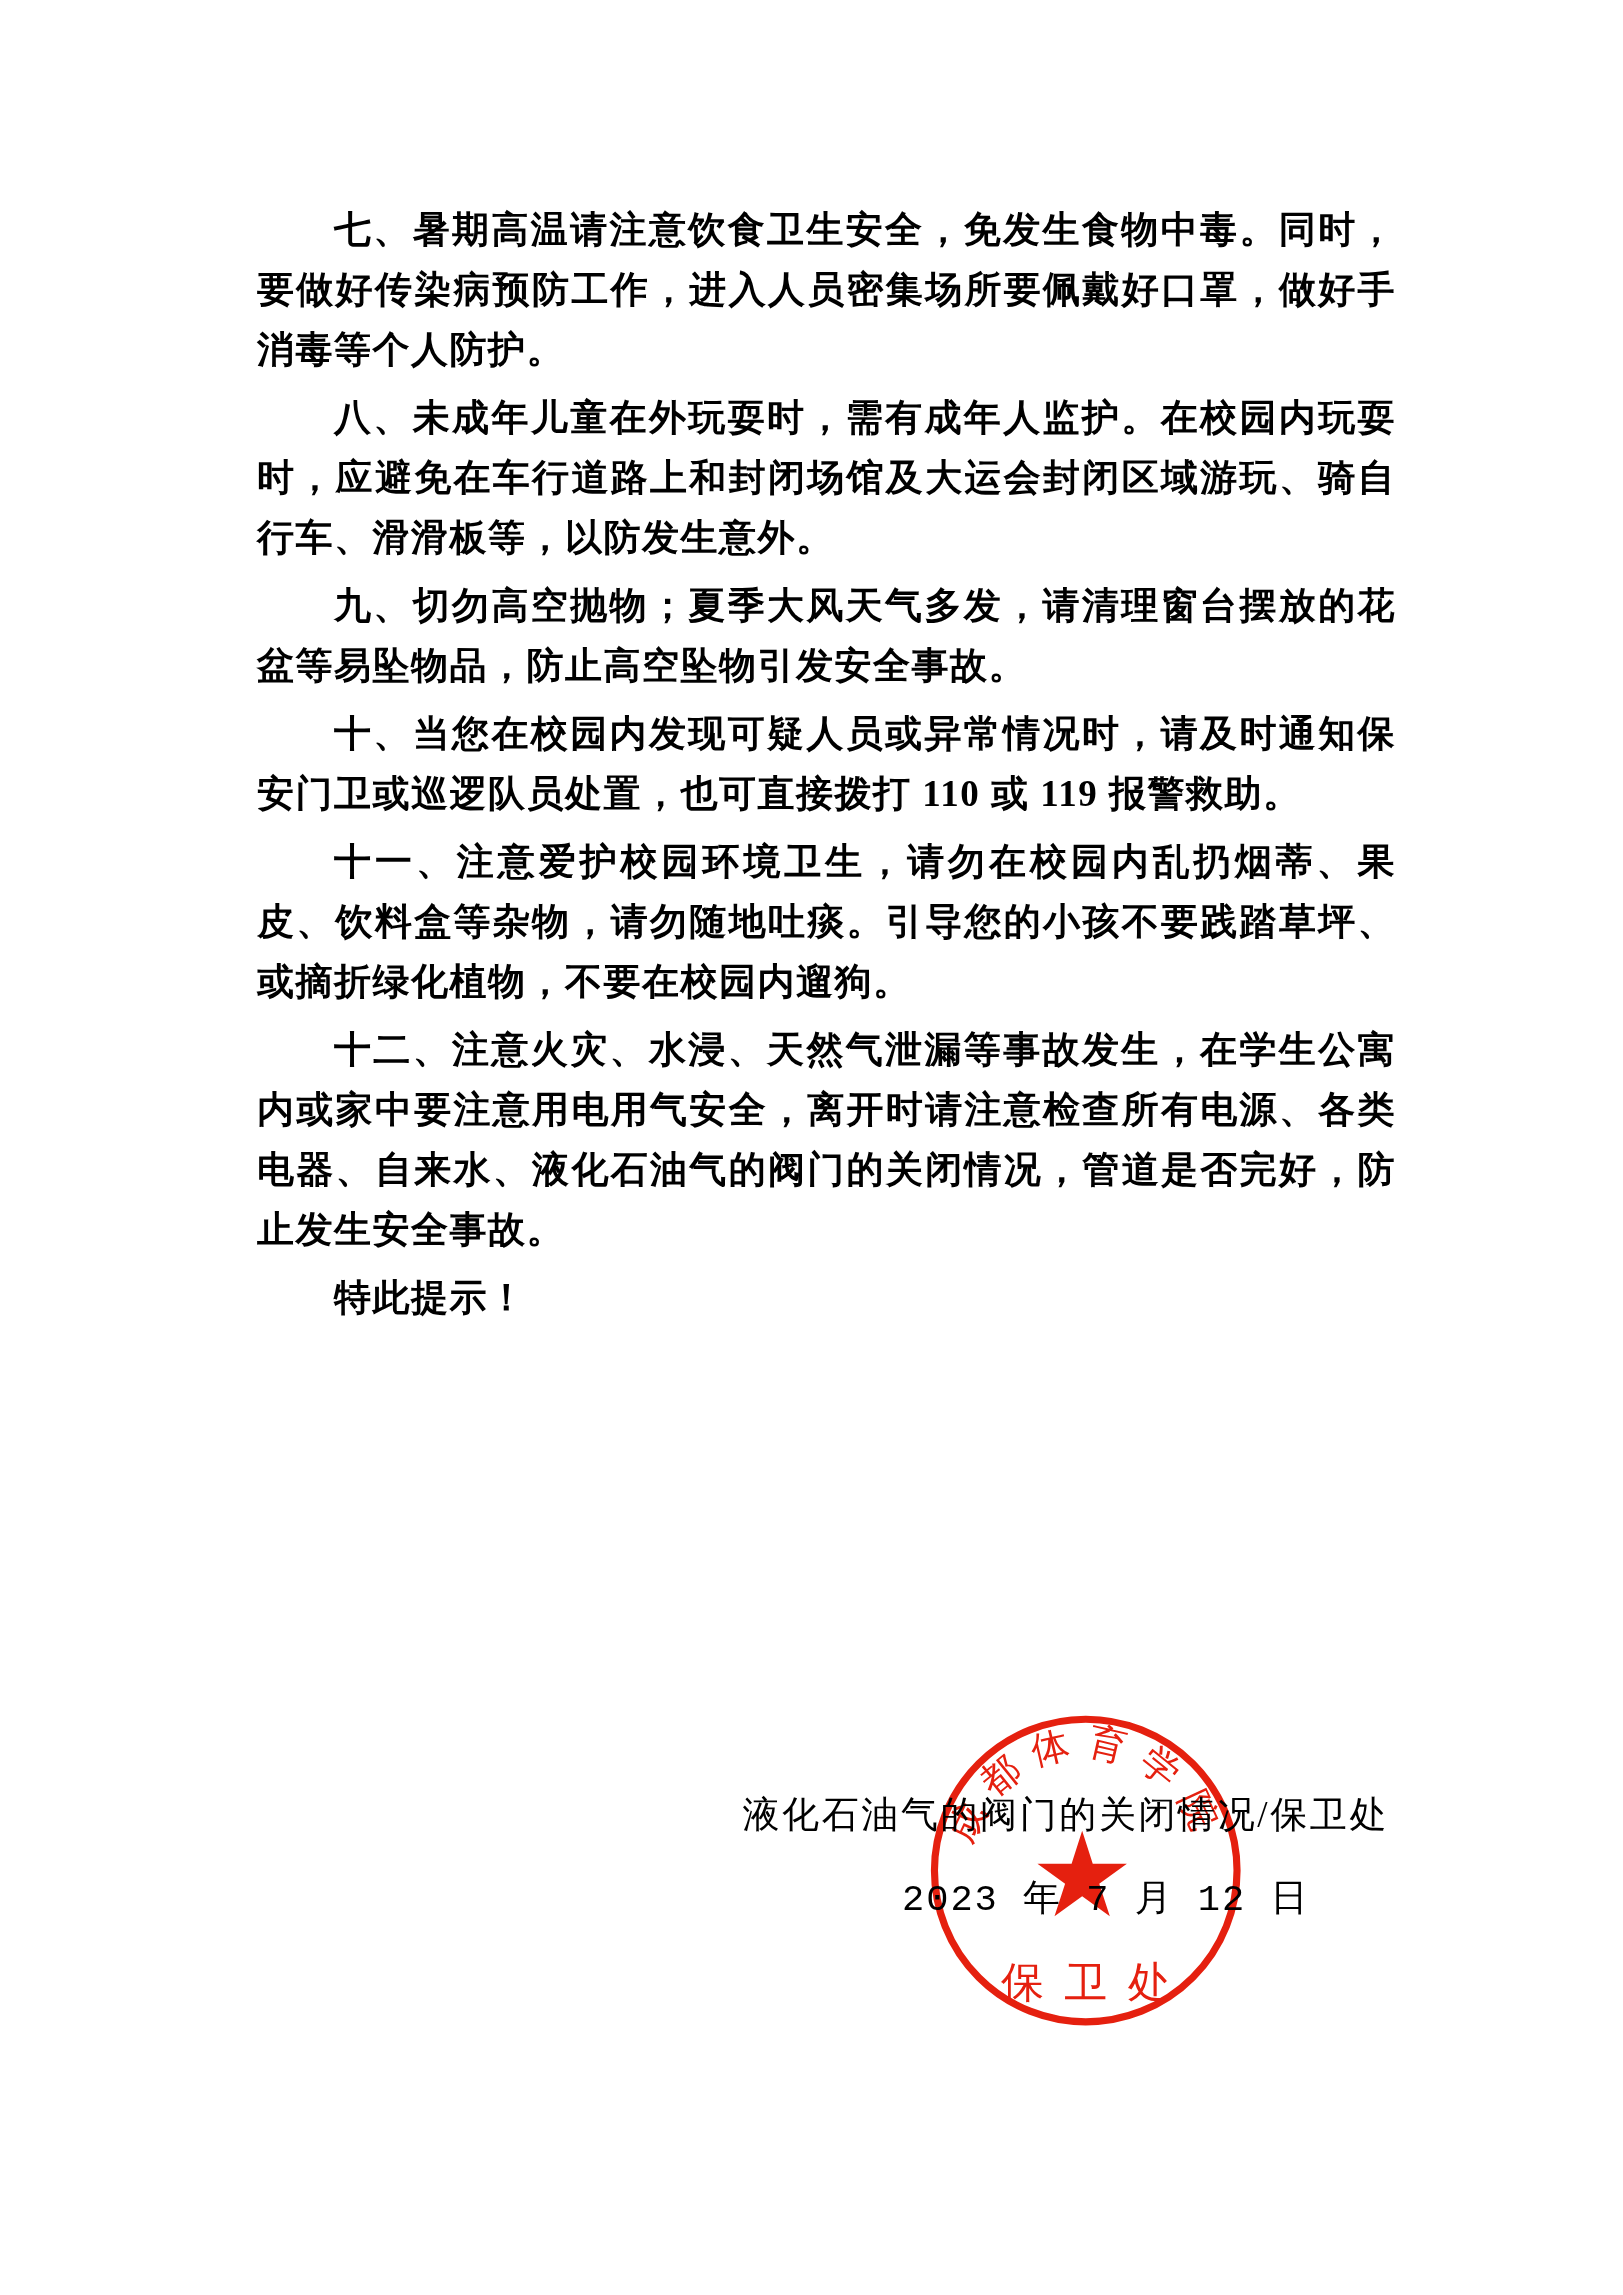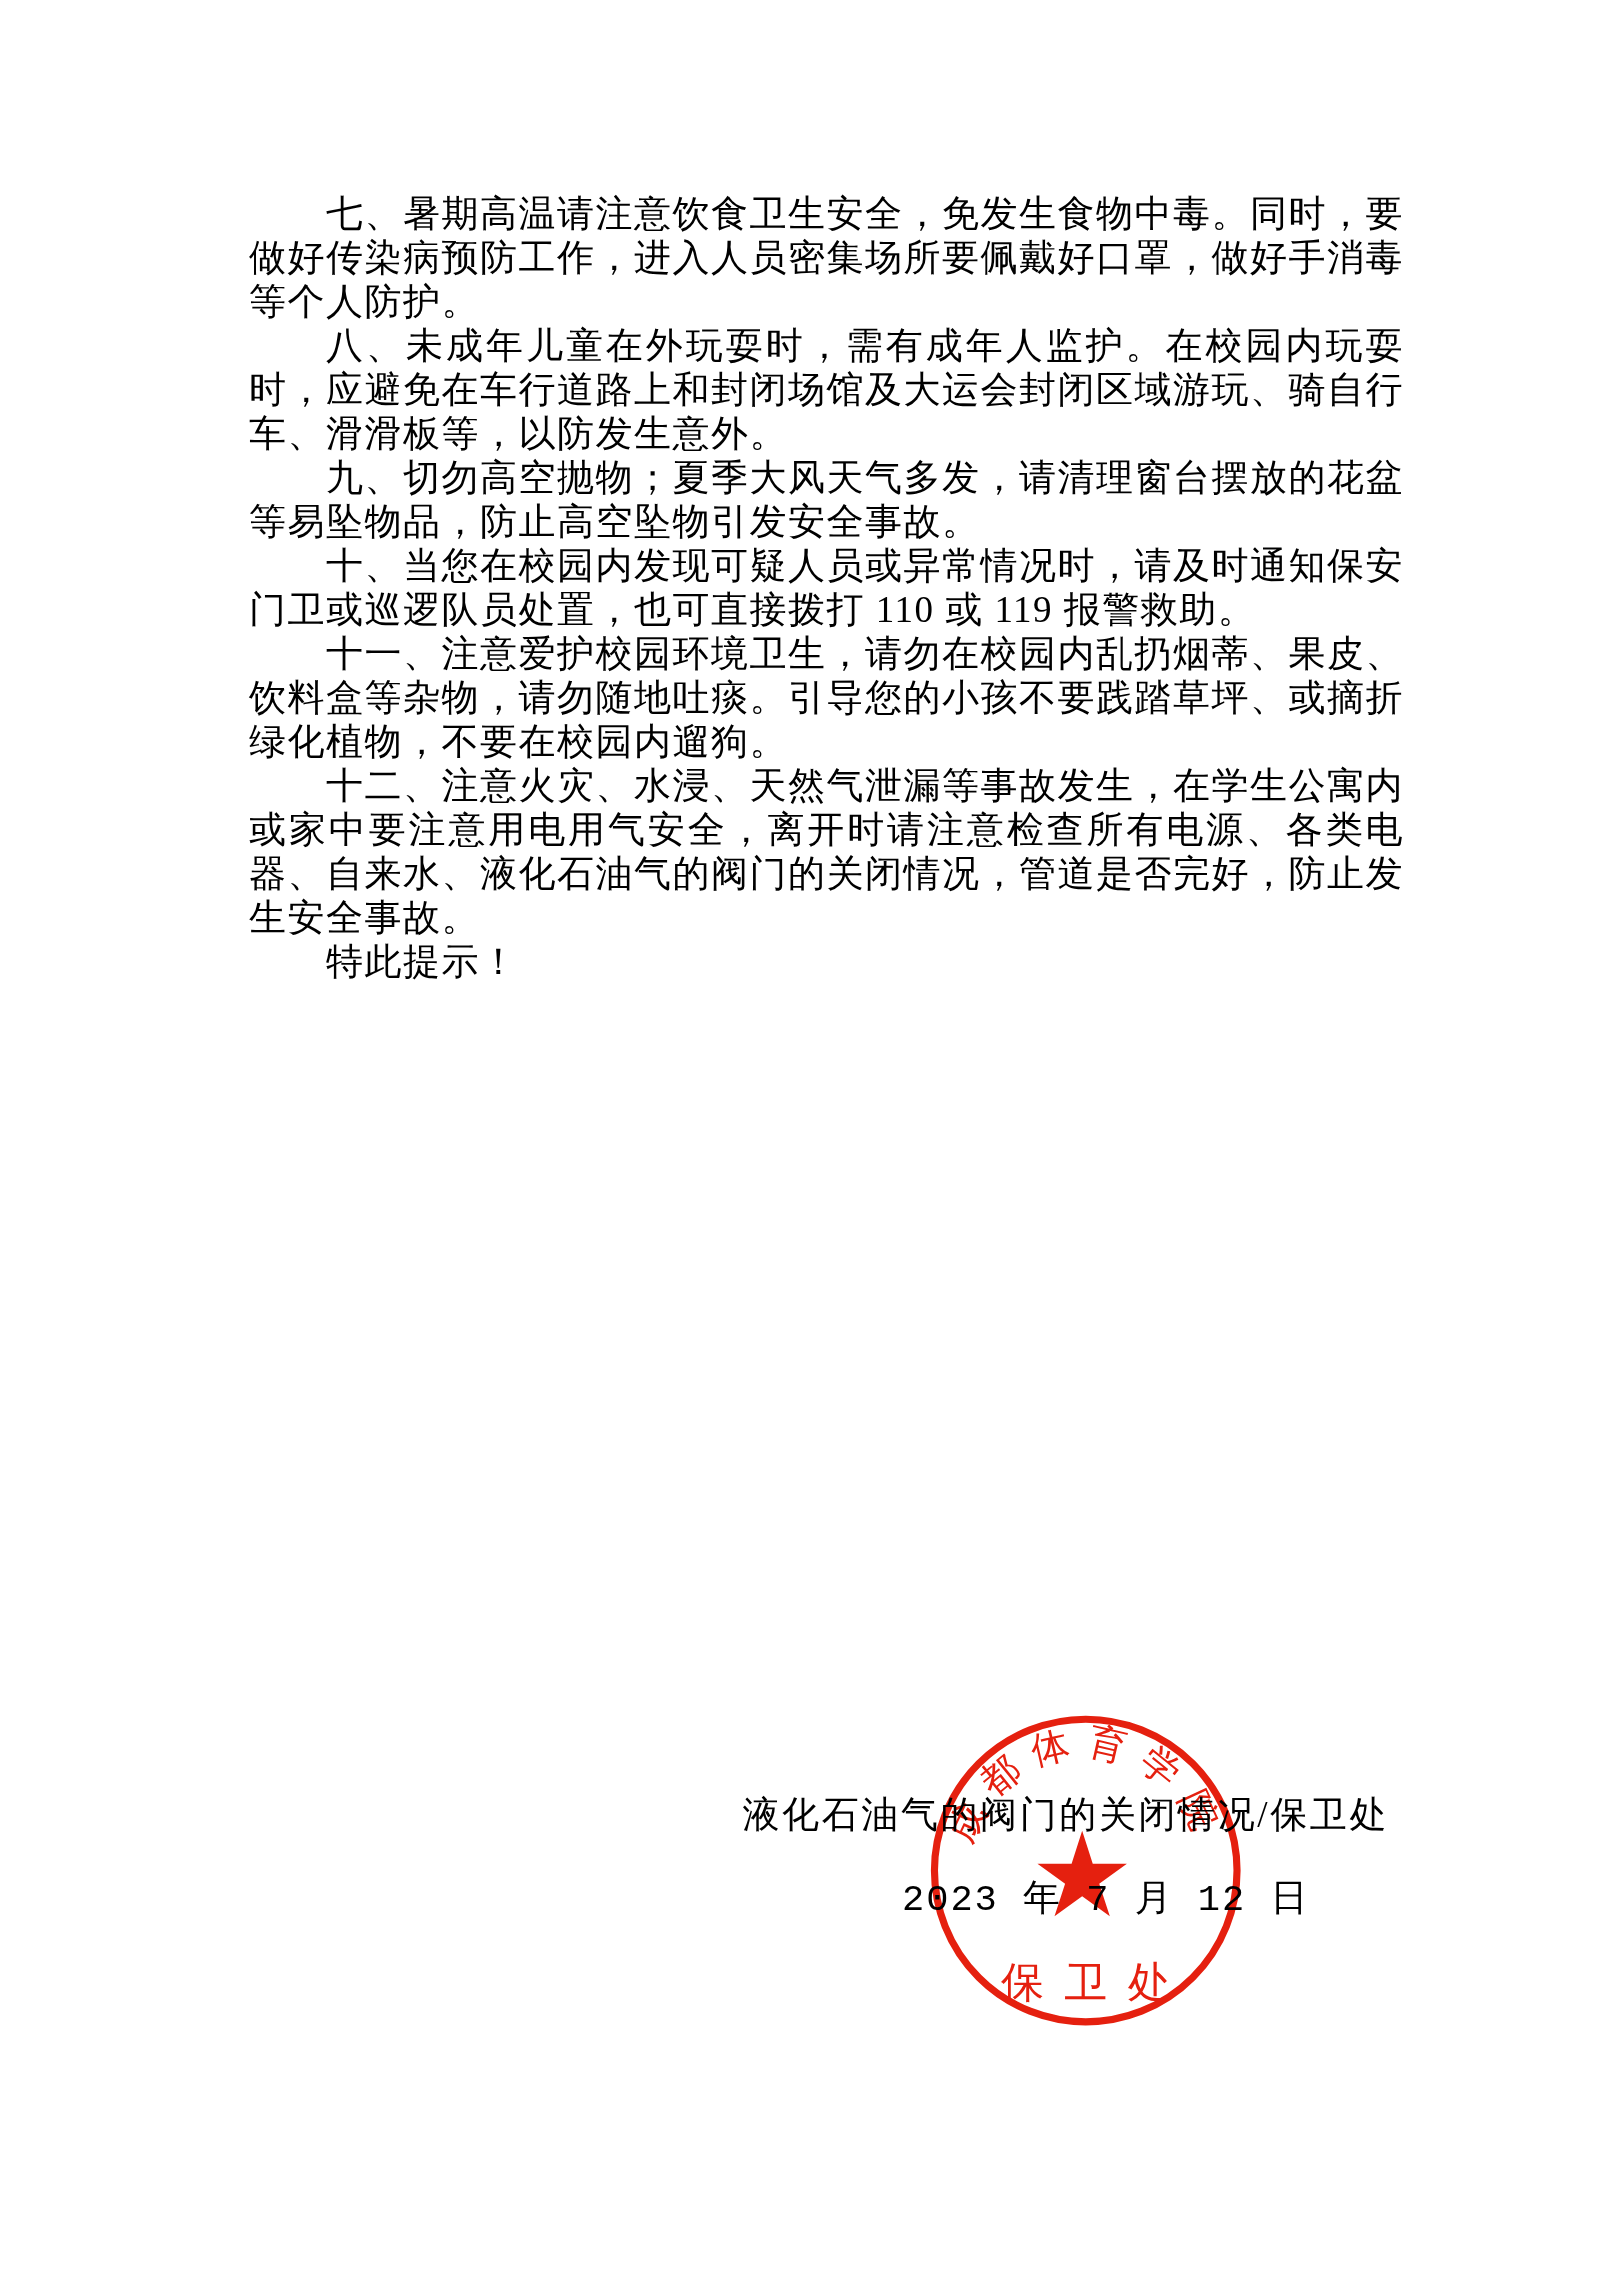--- a/index.html
+++ b/index.html
@@ -19,28 +19,28 @@
     background: #ffffff;
   }
   .notice-body {
     position: absolute;
     left: 249px;
     top: 192px;
     width: 1155px;
     z-index: 2;
   }
   .notice-body p {
-    margin: 0;
+    margin: 8px;
     font-size: 37px;
-    line-height: 44px;
+    line-height: 60px;
     letter-spacing: 1.5px;
     text-indent: 77px;
     text-align: justify;
     text-justify: inter-ideograph;
-    font-weight: 400;
+    font-weight: 700;
   }
   .sig-org {
     position: absolute;
     top: 1790px;
     right: 234px;
     font-size: 37px;
     letter-spacing: 2.6px;
     white-space: nowrap;
     z-index: 3;
   }

